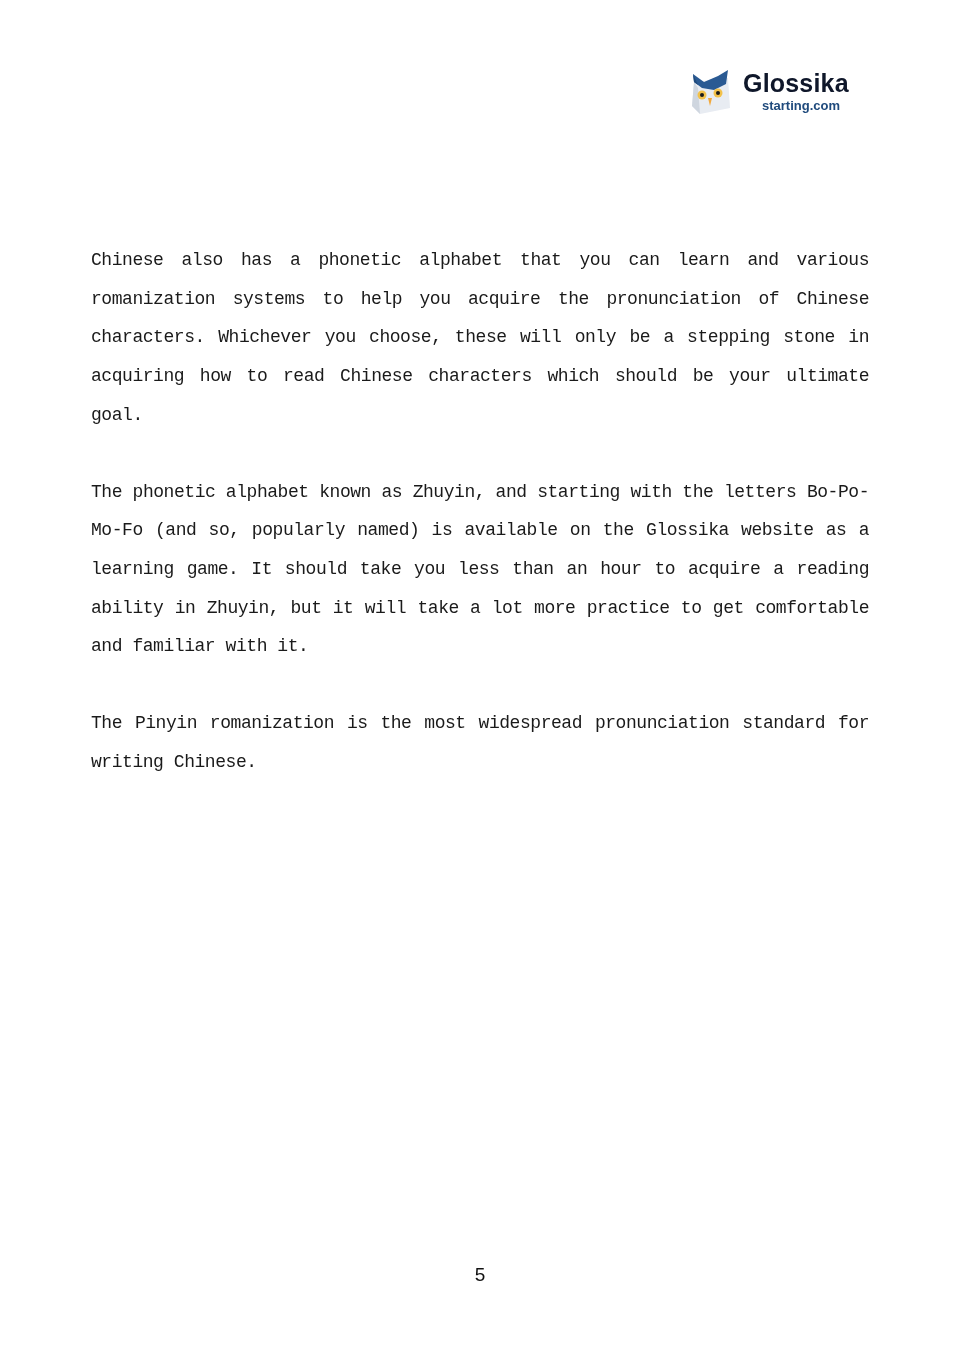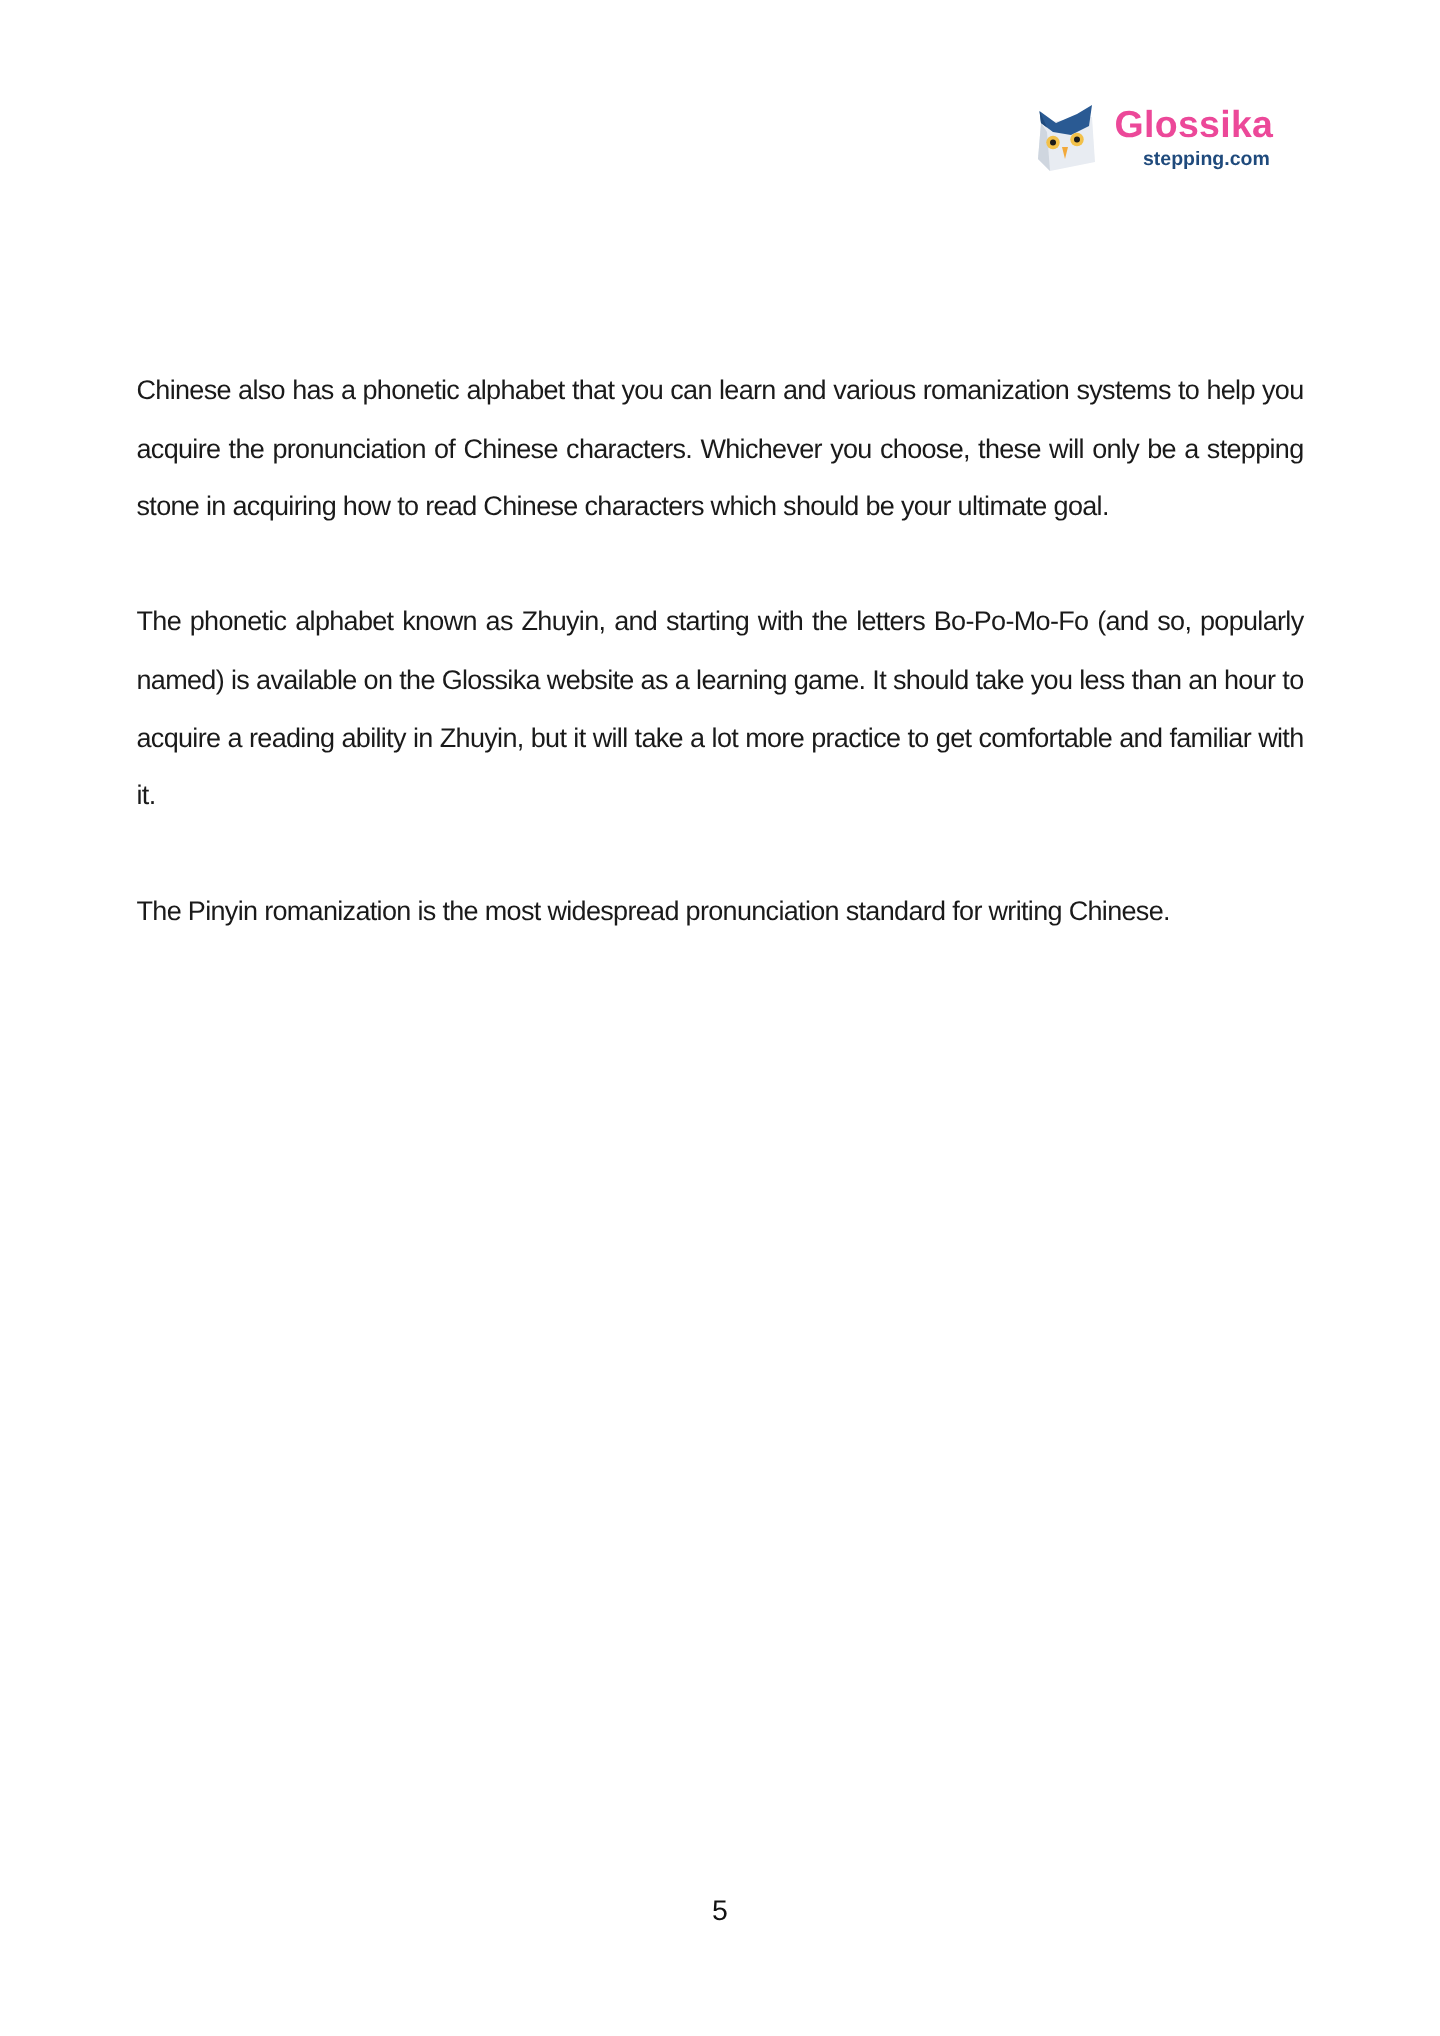--- a/index.html
+++ b/index.html
@@ -1,41 +1,41 @@
 <!DOCTYPE html>
 <html><head>
   <meta charset="utf-8">
   <style>
     html, body { margin: 0; padding: 0; background: #ffffff; }
     body { width: 960px; height: 1357px; position: relative; overflow: hidden; font-family: "DejaVu Sans", sans-serif; }
     .logo { position: absolute; left: 688px; top: 68px; width: 185px; height: 50px; }
     .owl { position: absolute; left: 0; top: 0; width: 46px; height: 48px; }
-    .brand-name { position: absolute; left: 55px; top: 0px; font-family: "Liberation Sans", sans-serif; font-weight: bold; font-size: 25px; color: #ec4899; letter-spacing: 0.2px; line-height: 30px; }
+    .brand-name { position: absolute; left: 55px; top: 0px; font-family: "Liberation Sans", sans-serif; font-weight: bold; font-size: 25px; color: #0f172a; letter-spacing: 0.2px; line-height: 30px; }
     .brand-url { position: absolute; left: 74px; top: 30px; font-family: "Liberation Sans", sans-serif; font-weight: bold; font-size: 13px; color: #1f4a7c; line-height: 16px; }
     .content { position: absolute; left: 91px; top: 241px; width: 778px; }
-    .para { margin: 0 0 38px 0; font-family: Liberation Sans, sans-serif; font-size: 18px; line-height: 38.7px; color: #1a1a1a; text-align: justify; text-align-last: left; letter-spacing: -0.45px; word-spacing: 0px; }
+    .para { margin: 0 0 38px 0; font-family: Liberation Mono, monospace; font-size: 18px; line-height: 38.7px; color: #1a1a1a; text-align: justify; text-align-last: left; letter-spacing: -0.45px; word-spacing: 0px; }
     .page-number { position: absolute; left: 0; width: 960px; top: 1264px; text-align: center; font-family: "Liberation Sans", sans-serif; font-size: 19px; color: #111; }
   </style>
 </head>
 <body>
 
 <div class="logo">
   <svg class="owl" viewBox="0 0 46 48" xmlns="http://www.w3.org/2000/svg">
     <path d="M6 14 L40 10 L42 40 L12 46 L4 38 Z" fill="#e8ecf2"></path>
     <path d="M6 14 L4 38 L12 46 L10 20 Z" fill="#cfd6df"></path>
     <path d="M5 6 L16 14 L30 8 L40 2 L38 16 L26 22 L14 20 L6 14 Z" fill="#2a5a93"></path>
     <path d="M5 6 L10 17 L6 14 Z" fill="#1f4a7c"></path>
     <circle cx="14" cy="27" r="4.5" fill="#f2c14a"></circle>
     <circle cx="14" cy="27" r="2" fill="#1a1a1a"></circle>
     <circle cx="30" cy="25" r="4.5" fill="#f2c14a"></circle>
     <circle cx="30" cy="25" r="2" fill="#1a1a1a"></circle>
     <path d="M20 30 L24 30 L22 38 Z" fill="#f2a93b"></path>
   </svg>
   <span class="brand-name">Glossika</span>
-  <span class="brand-url">stepping.com</span>
+  <span class="brand-url">starting.com</span>
 </div>
 
 <div class="content">
   <p class="para">Chinese also has a phonetic alphabet that you can learn and various romanization systems to help you acquire the pronunciation of Chinese characters. Whichever you choose, these will only be a stepping stone in acquiring how to read Chinese characters which should be your ultimate goal.</p>
   <p class="para">The phonetic alphabet known as Zhuyin, and starting with the letters Bo-Po-Mo-Fo (and so, popularly named) is available on the Glossika website as a learning game. It should take you less than an hour to acquire a reading ability in Zhuyin, but it will take a lot more practice to get comfortable and familiar with it.</p>
   <p class="para">The Pinyin romanization is the most widespread pronunciation standard for writing Chinese.</p>
 </div>
 
 <div class="page-number">5</div>
 

